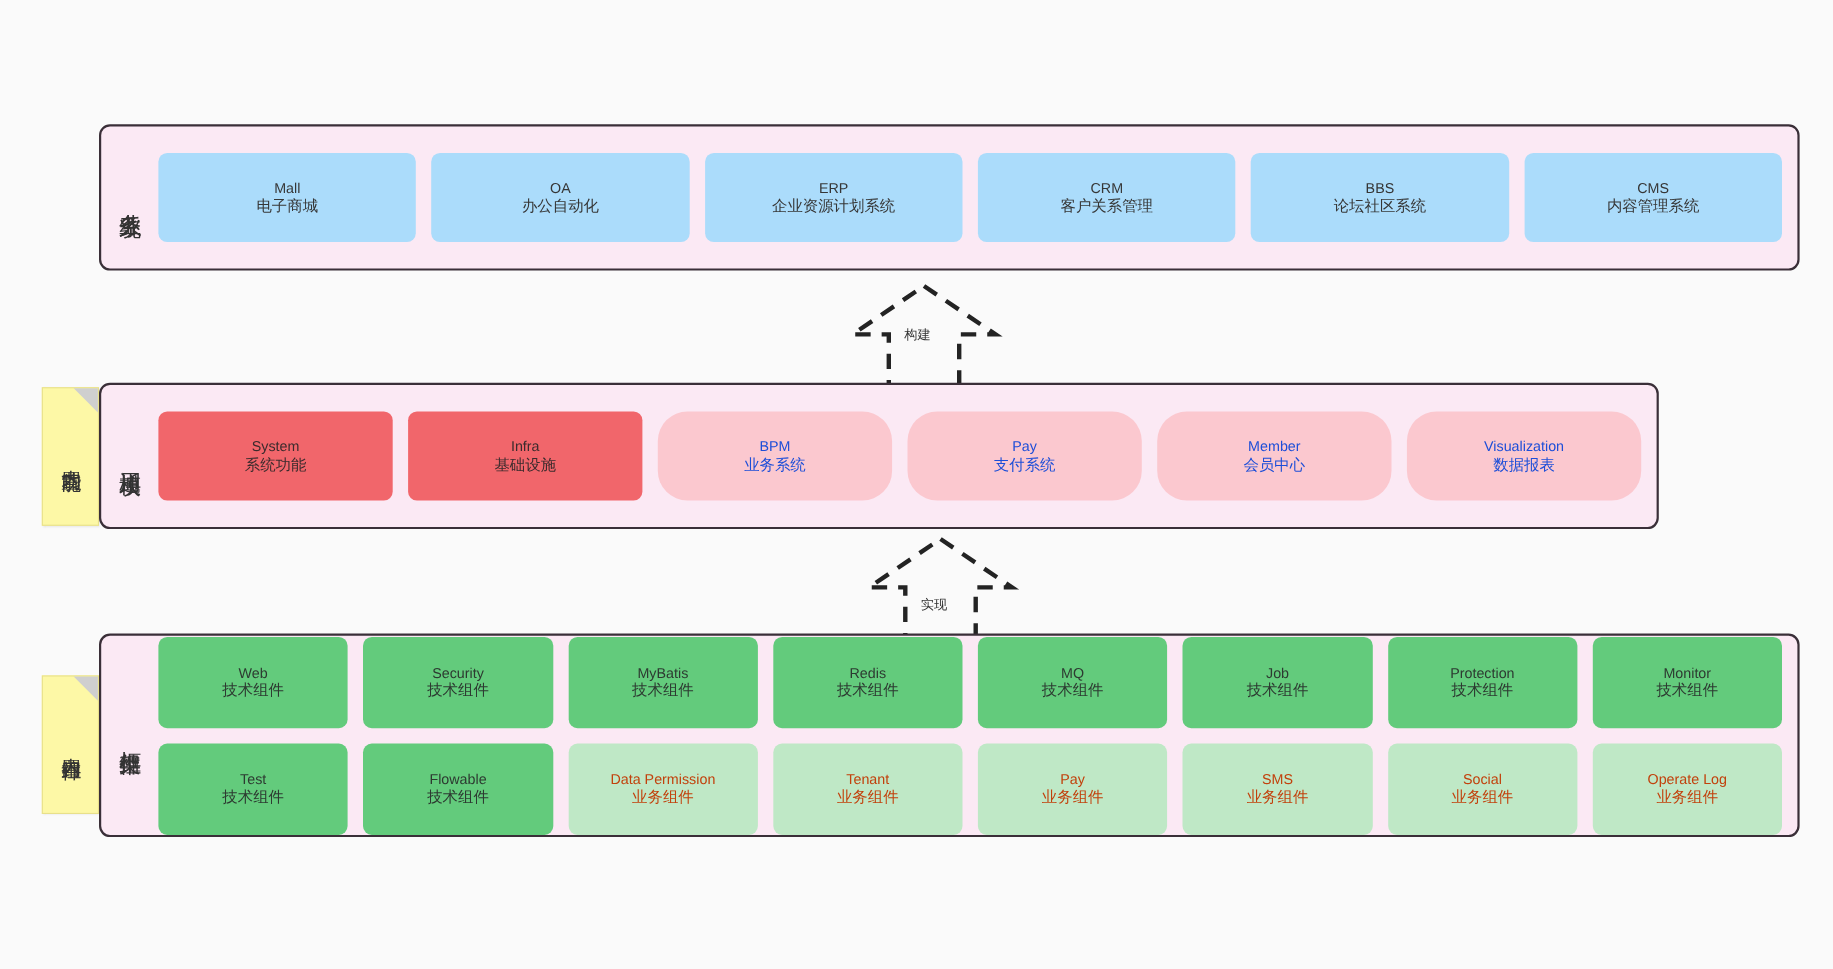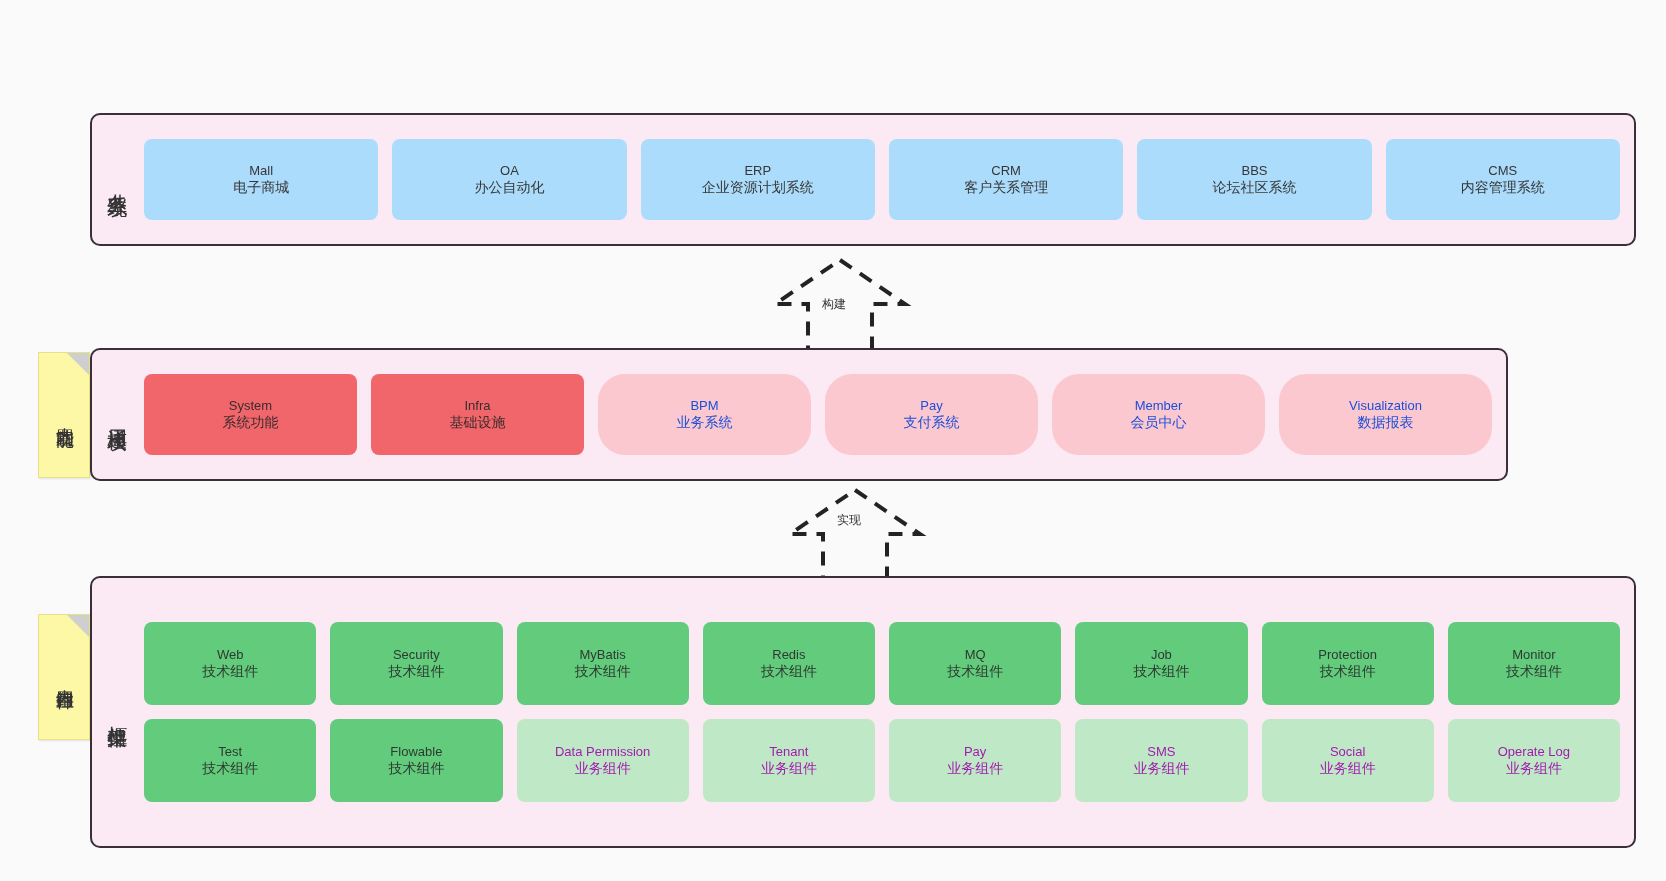--- a/index.html
+++ b/index.html
@@ -29,21 +29,21 @@
     background: #fbe9f4;
     border: 2px solid #3a2f38;
     border-radius: 10px;
     box-sizing: border-box;
     display: flex;
     align-items: stretch;
   }
 
   #layer-business { left: 90px;  top: 113px; width: 1546px; height: 133px; }
   #layer-modules  { left: 90px;  top: 348px; width: 1418px; height: 133px; }
-  #layer-framework{ left: 90px;  top: 576px; width: 1546px; height: 272px; }
+  #layer-framework{ left: 90px;  top: 576px; width: 1546px; height: 185px; }
 
   
   .layer-title {
     writing-mode: vertical-rl;
     text-orientation: upright;
     font-size: 20px;
     line-height: 1.08;
     letter-spacing: 1px;
     color: #333;
     display: flex;
@@ -87,21 +87,21 @@
   .card .t1 { font-size: 13px; }
   .card .t2 { font-size: 14px; }
 
   .h-tall { height: 81px; }
   .h-comp { height: 83px; }
 
   .c-blue        { background: #abdcfb; color: #363636; }
   .c-red         { background: #f1666b; color: #3b2b2d; }
   .c-pink        { background: #fbc8cf; color: #1d4ed8; border-radius: 27px; }
   .c-green-dark  { background: #63cb7c; color: #2d3a31; }
-  .c-green-light { background: #bfe8c6; color: #a21caf; }
+  .c-green-light { background: #bfe8c6; color: #c2410c; }
 
   
   .sticky {
     position: absolute;
     width: 52px;
     background: #fdf8a6;
     border: 1px solid #e8e08a;
     box-sizing: border-box;
     display: flex;
     align-items: center;
@@ -142,21 +142,21 @@
 
   .arrow-label {
     position: absolute;
     font-size: 12px;
     color: #333;
     background: transparent;
     white-space: nowrap;
     user-select: none;
   }
   #arrow-build .arrow-label { left: 62px; top: 40px; }
-  #arrow-impl  .arrow-label { left: 62px; top: 26px; }
+  #arrow-impl  .arrow-label { left: 62px; top: 56px; }
 </style>
 </head>
 <body>
 
 <div class="canvas">
 
   <div class="layer" id="layer-business">
     <div class="layer-title">业务系统</div>
     <div class="layer-body">
       <div class="row">

